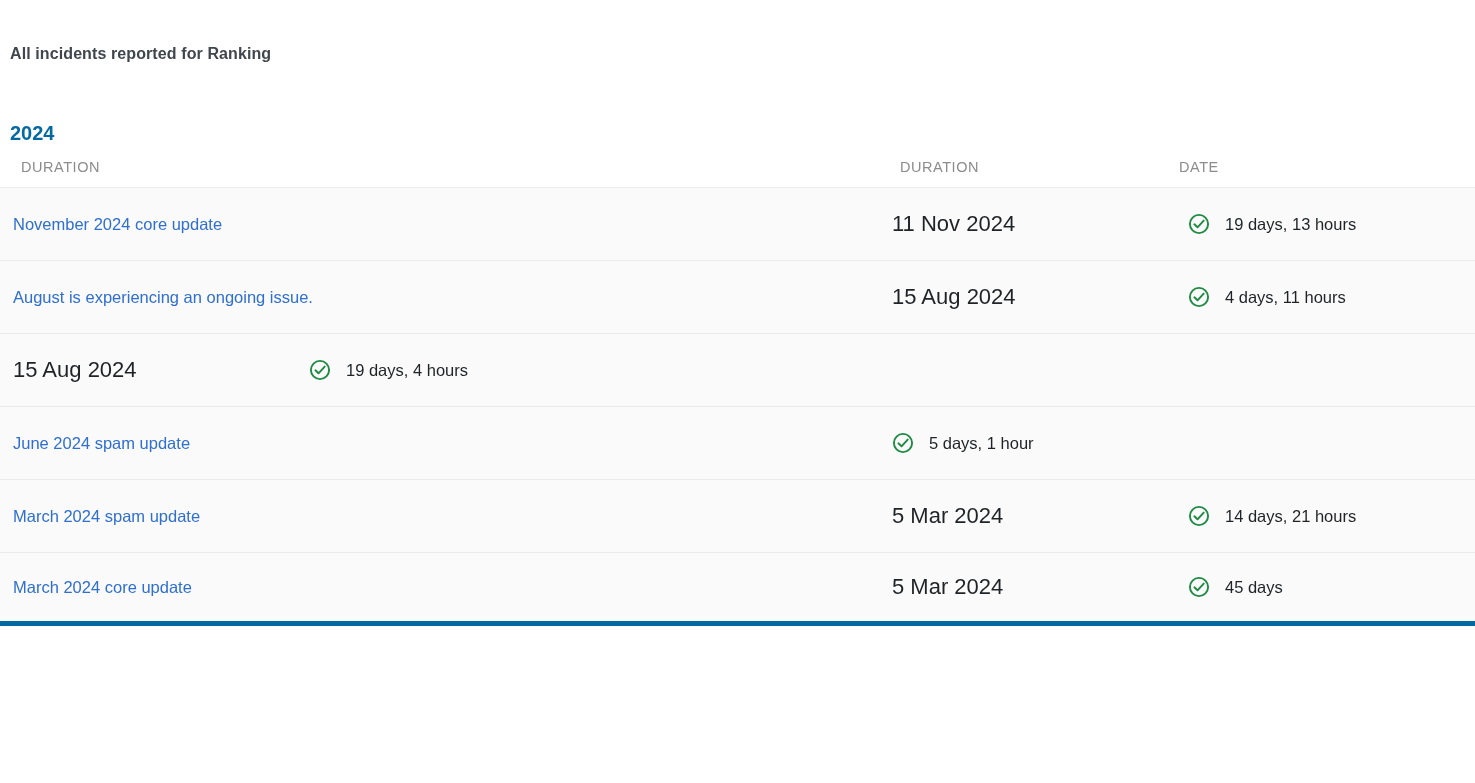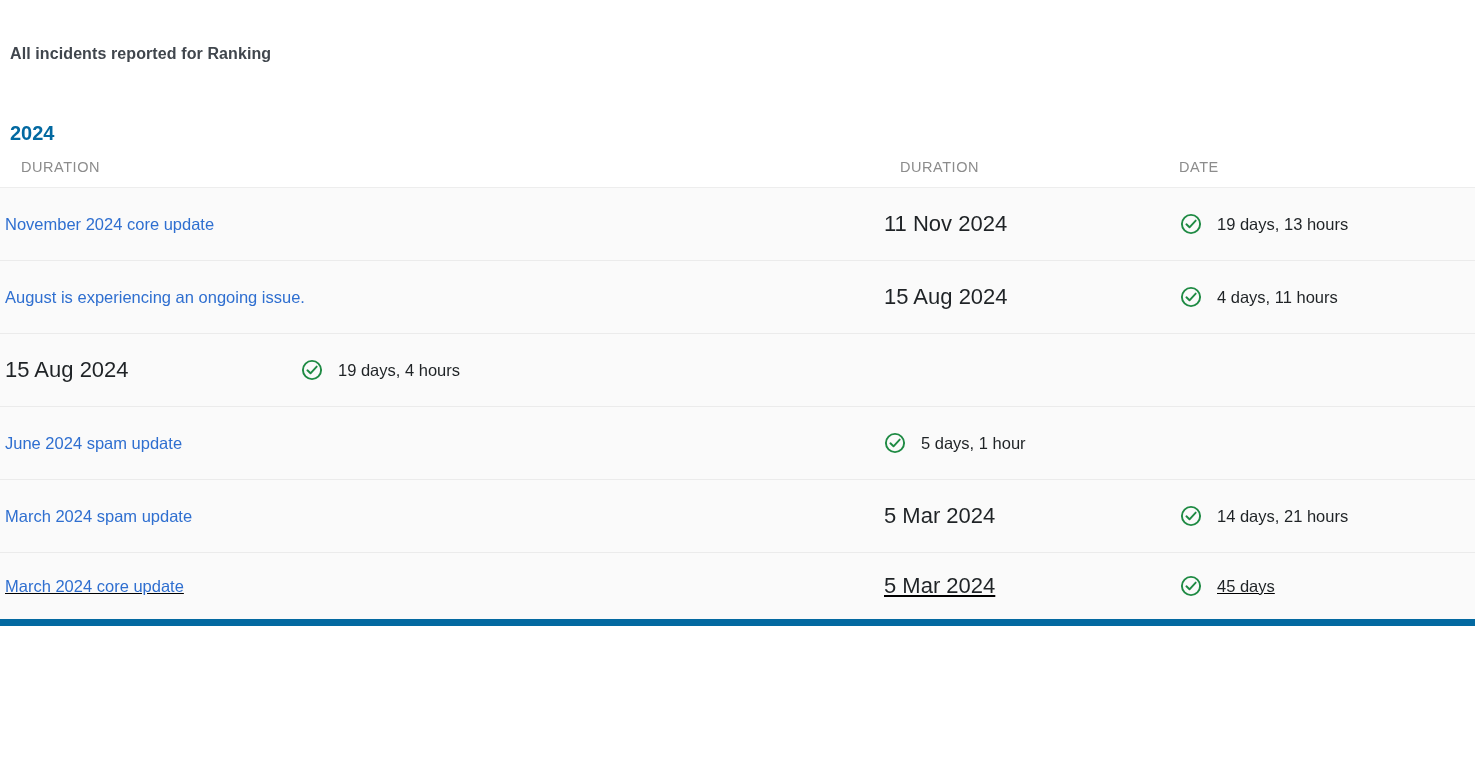--- a/index.html
+++ b/index.html
@@ -69,25 +69,25 @@
   .col-summary { width: 879px; flex: 0 0 879px; }
   .col-date    { width: 296px; flex: 0 0 296px; }
   .col-duration{ flex: 1 1 auto; }
 
   .table-body { display: block; }
 
   .table-row {
     display: flex;
     align-items: center;
     height: 73px;
-    padding-left: 5px;
+    padding-left: 13px;
     background: #fafafa;
     border-bottom: 1px solid #ebebeb;
   }
-  .table-row:last-child { border-bottom: 7px solid #0369a1; text-decoration: underline; }
+  .table-row:last-child { border-bottom: 5px solid #0369a1; }
 
   .cell {
     display: flex;
     align-items: center;
     font-size: 16.5px;
     line-height: 22px;
   }
 
   .summary-link {
     color: #2f6fd0;

